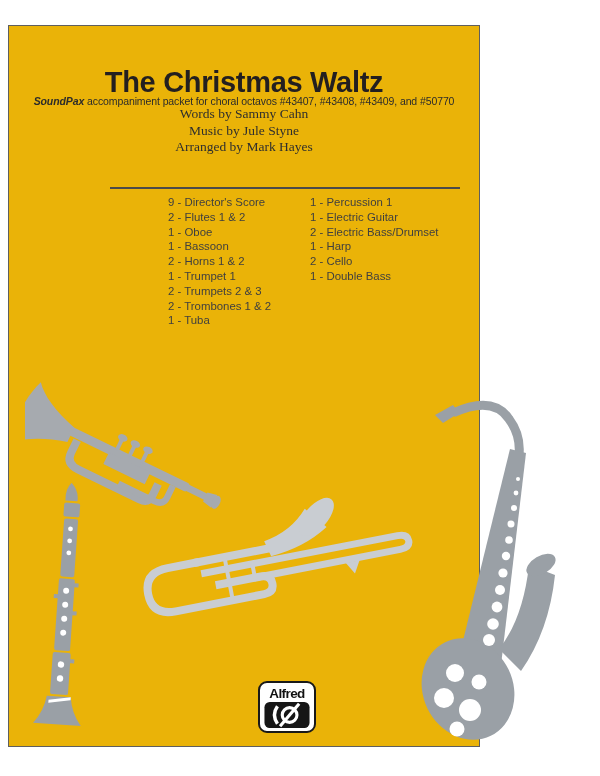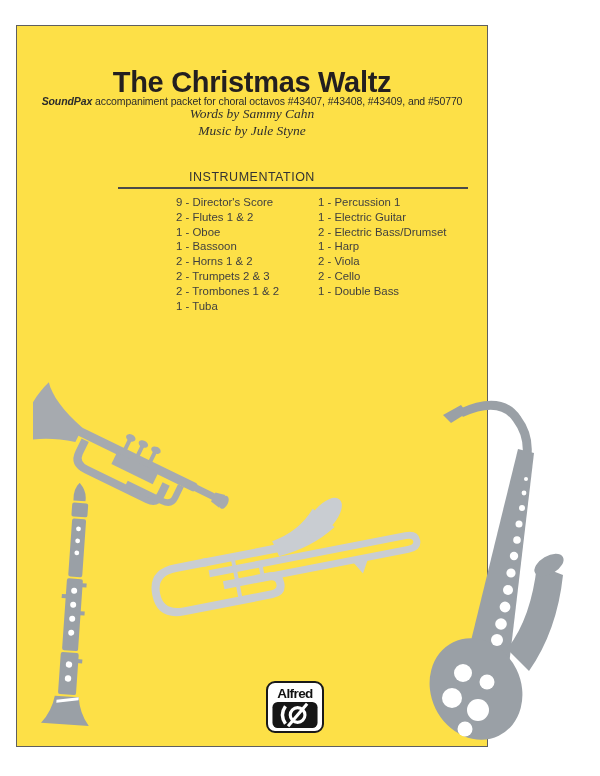--- a/index.html
+++ b/index.html
@@ -7,35 +7,35 @@
     --gray:#9aa0a6; --gray-mid:#a6aaaf; --gray-light:#c9cdd2;
     --border:#5f5f5f;
   }
   html,body{margin:0;padding:0;}
   body{
     width:600px;height:776px;background:#ffffff;position:relative;
     font-family:"Liberation Sans",sans-serif;color:var(--ink);
     overflow:hidden;
   }
   .sheet{
-    position:absolute;left:16px;top:25px;width:472px;height:722px;
-    border:1px solid var(--border);box-sizing:border-box;background:#fde047;
+    position:absolute;left:8px;top:25px;width:472px;height:722px;
+    border:1px solid var(--border);box-sizing:border-box;background:#eab308;
   }
   .title{
     position:absolute;top:21px;left:0;width:100%;text-align:center;
     font-size:29px;font-weight:700;letter-spacing:-0.3px;color:var(--ink);
   }
   .subtitle{
     position:absolute;top:58px;left:0;width:100%;text-align:center;
     font-size:10.5px;color:#2b2b2b;letter-spacing:-0.1px;
   }
   .subtitle .brand{font-weight:700;font-style:italic;text-align:center;}
   .credits{
     position:absolute;top:80px;left:0;width:100%;text-align:center;
-    font-family:"Liberation Serif",serif;font-style:italic;
+    font-family:"Liberation Serif",serif;
     font-size:13.5px;line-height:16.5px;color:#2e2e2e;
   }
   .instr-head{
     position:absolute;top:144px;left:0;width:100%;text-align:center;
     font-size:12.5px;letter-spacing:0.5px;color:#333;
   }
   .rule{
     position:absolute;top:161px;left:101px;width:350px;height:1.5px;
     background:#4a4a4a;
   }
@@ -69,42 +69,42 @@
 
 <div class="sheet">
 
   <h1 class="title">The Christmas Waltz</h1>
 
   <p class="subtitle"><span class="brand">SoundPax</span><span> accompaniment packet for choral octavos #43407, #43408, #43409, and #50770</span></p>
 
   <div class="credits">
     <div>Words by Sammy Cahn</div>
     <div>Music by Jule Styne</div>
+    <div>Arranged by Mark Hayes</div>
   </div>
 
-  <div class="instr-head">INSTRUMENTATION</div>
   <div class="rule"></div>
 
   <div class="cols">
     <div class="col col1">
         <div>9 - Director's Score</div>
         <div>2 - Flutes 1 &amp; 2</div>
         <div>1 - Oboe</div>
         <div>1 - Bassoon</div>
         <div>2 - Horns 1 &amp; 2</div>
+        <div>1 - Trumpet 1</div>
         <div>2 - Trumpets 2 &amp; 3</div>
         <div>2 - Trombones 1 &amp; 2</div>
         <div>1 - Tuba</div>
       </div>
     <div class="col col2">
         <div>1 - Percussion 1</div>
         <div>1 - Electric Guitar</div>
         <div>2 - Electric Bass/Drumset</div>
         <div>1 - Harp</div>
-        <div>2 - Viola</div>
         <div>2 - Cello</div>
         <div>1 - Double Bass</div>
       </div>
   </div>
 
   <svg class="sil sil-trumpet" width="235" height="140" viewBox="0 0 235 140" aria-hidden="true">
     <g transform="translate(4,14) rotate(26 20 6)">
       <path class="g-mid" d="M8,0 C16,10 34,20 58,26 L58,42 C34,48 16,58 8,68 C0,46 0,22 8,0 Z"></path>
       <rect class="g-mid" x="55" y="26" width="132" height="9" rx="3"></rect>
       <rect class="g-mid" x="182" y="27" width="26" height="7" rx="2"></rect>

